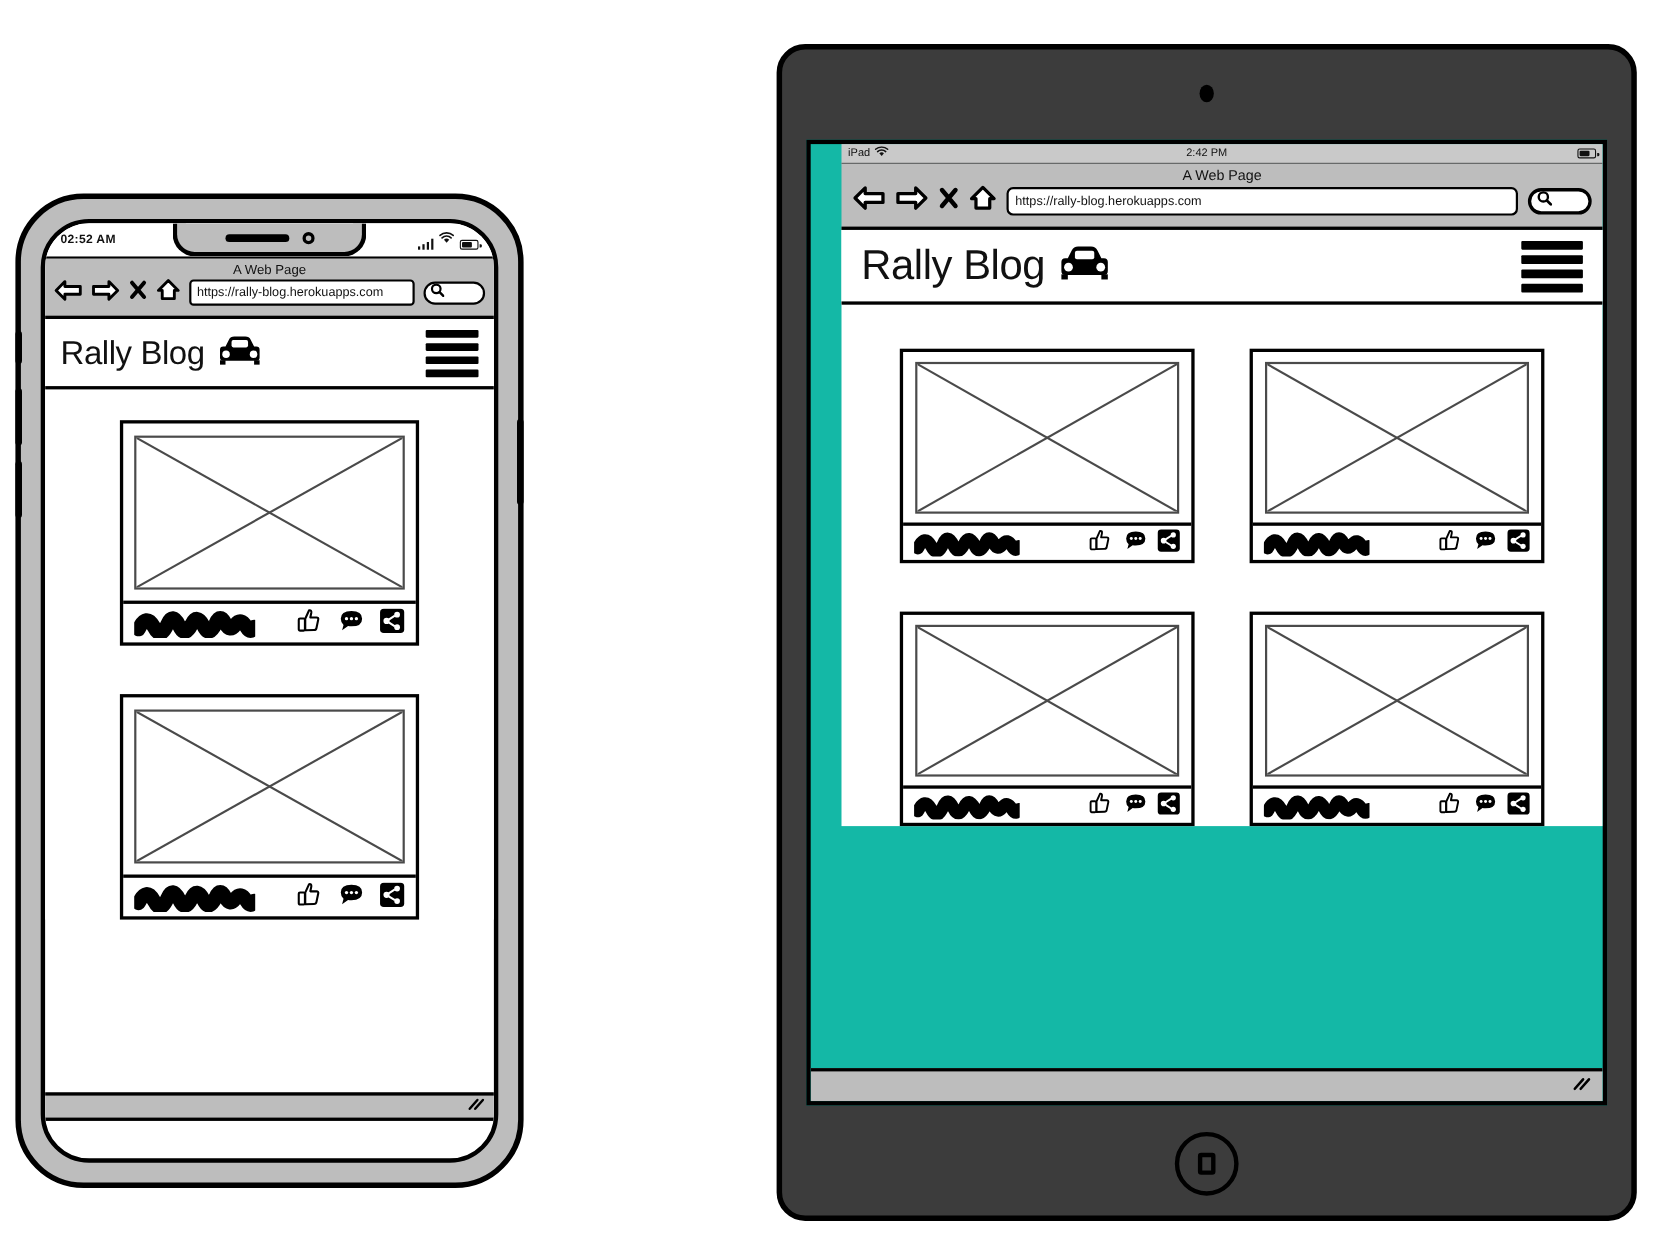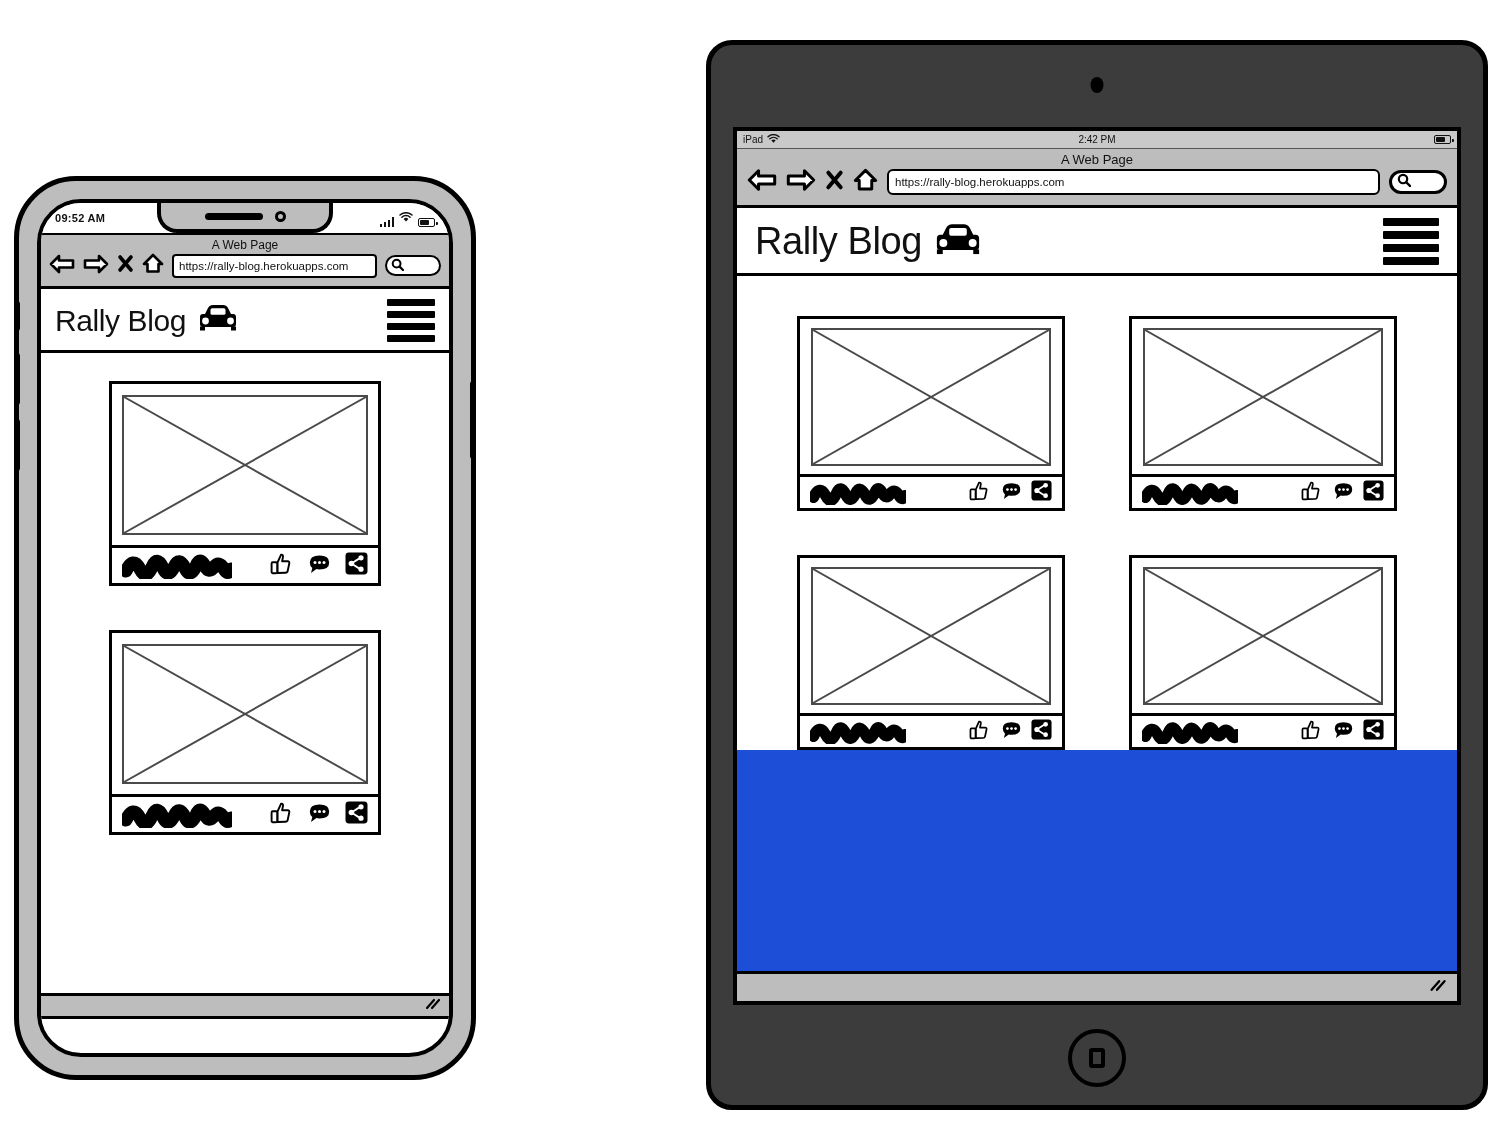--- a/index.html
+++ b/index.html
@@ -112,21 +112,21 @@
   }
   .tab-camera{position:absolute;left:50%;top:32px;transform:translateX(-50%);width:13px;height:16px;background:#000;border-radius:50%;}
   .tab-home{
     position:absolute;left:50%;bottom:18px;transform:translateX(-50%);
     width:58px;height:58px;border:4px solid #000;border-radius:50%;box-sizing:border-box;
     display:flex;align-items:center;justify-content:center;
   }
   .tab-home i{display:block;width:16px;height:20px;border:4px solid #000;border-radius:3px;box-sizing:border-box;}
   .tab-screen{
     position:absolute;left:22px;top:82px;right:22px;bottom:100px;
-    background:#1d4ed8;border:4px solid #000;box-sizing:border-box;overflow:hidden;
+    background:#14b8a6;border:4px solid #000;box-sizing:border-box;overflow:hidden;padding-left:28px;
   }
   .tab-status{
     height:18px;background:#c9c9c9;border-bottom:1px solid #555;
     display:flex;align-items:center;justify-content:space-between;padding:0 6px;
     box-sizing:border-box;font-size:10px;color:#111;
   }
   .tab-status .left{display:flex;align-items:center;gap:4px;}
   .tab-status .mid{position:absolute;left:50%;transform:translateX(-50%);font-size:10px;}
   .tab-chrome{background:#bdbdbd;border-bottom:3px solid #000;position:relative;}
   .tab-chrome .pagetitle{text-align:center;font-size:13px;color:#111;padding:3px 0 1px;}
@@ -165,21 +165,21 @@
     <span class="btn-power"></span>
 
     <div class="phone-inner">
 
       <div class="notch">
         <span class="speaker"></span>
         <span class="camera"></span>
       </div>
 
       <div class="phone-status">
-        <span class="clock">09:52 AM</span>
+        <span class="clock">02:52 AM</span>
         <span class="status-icons">
           <span class="bars">
               <i></i>
               <i></i>
               <i></i>
               <i></i>
             </span>
           <span>
             <svg width="14" height="11" viewBox="0 0 14 11" aria-hidden="true">
               <path d="M7 9.6 L4.6 6.9 a3.6 3.6 0 0 1 4.8 0 Z" fill="#111"></path>

